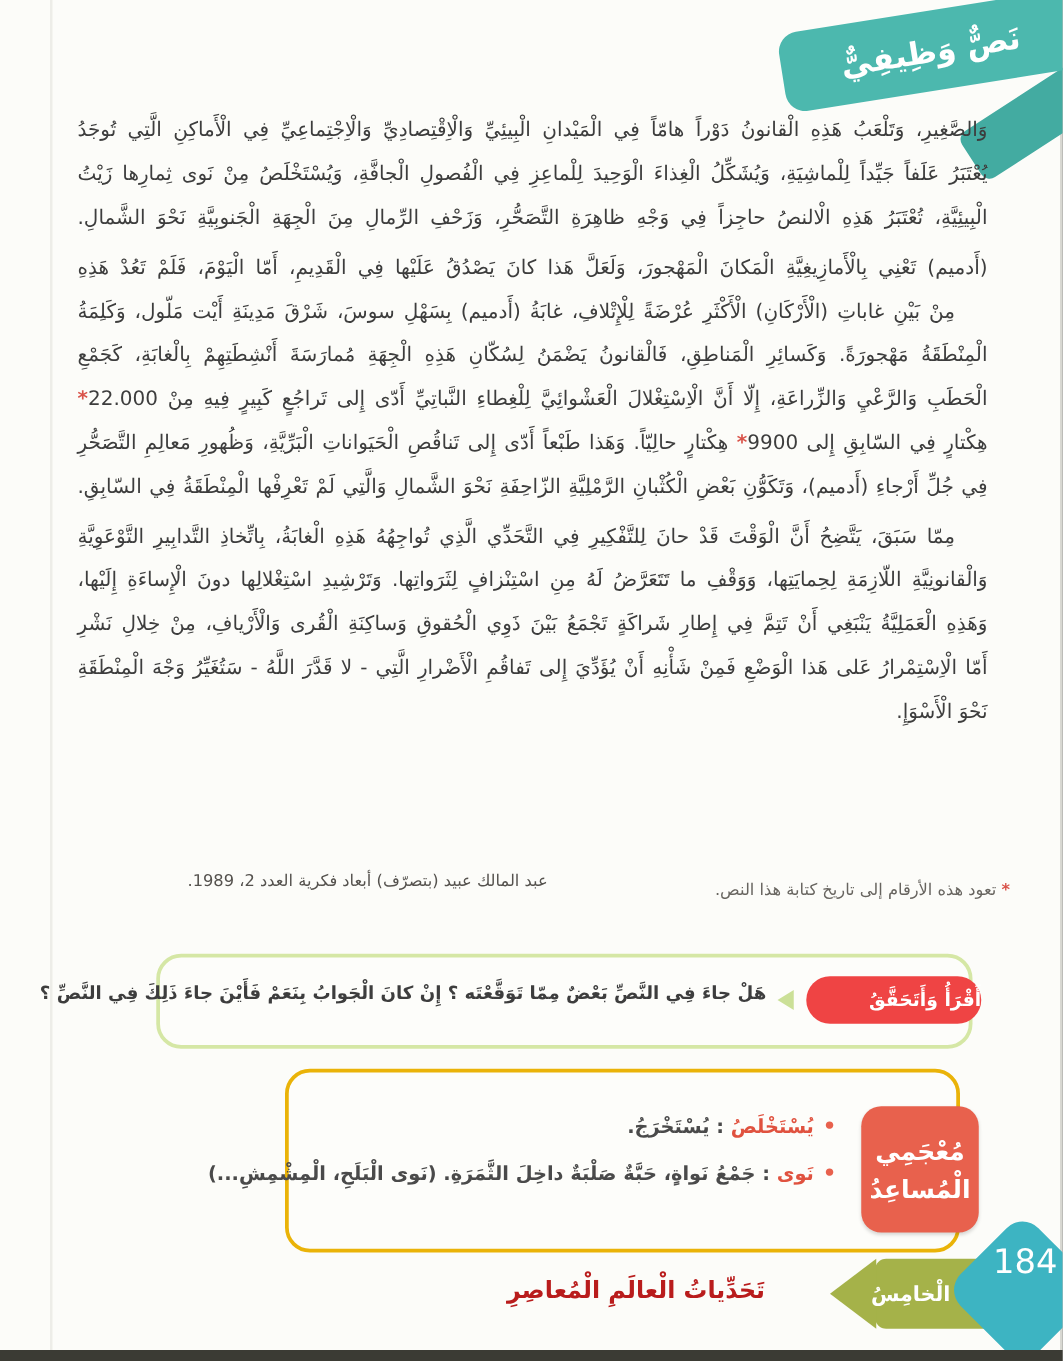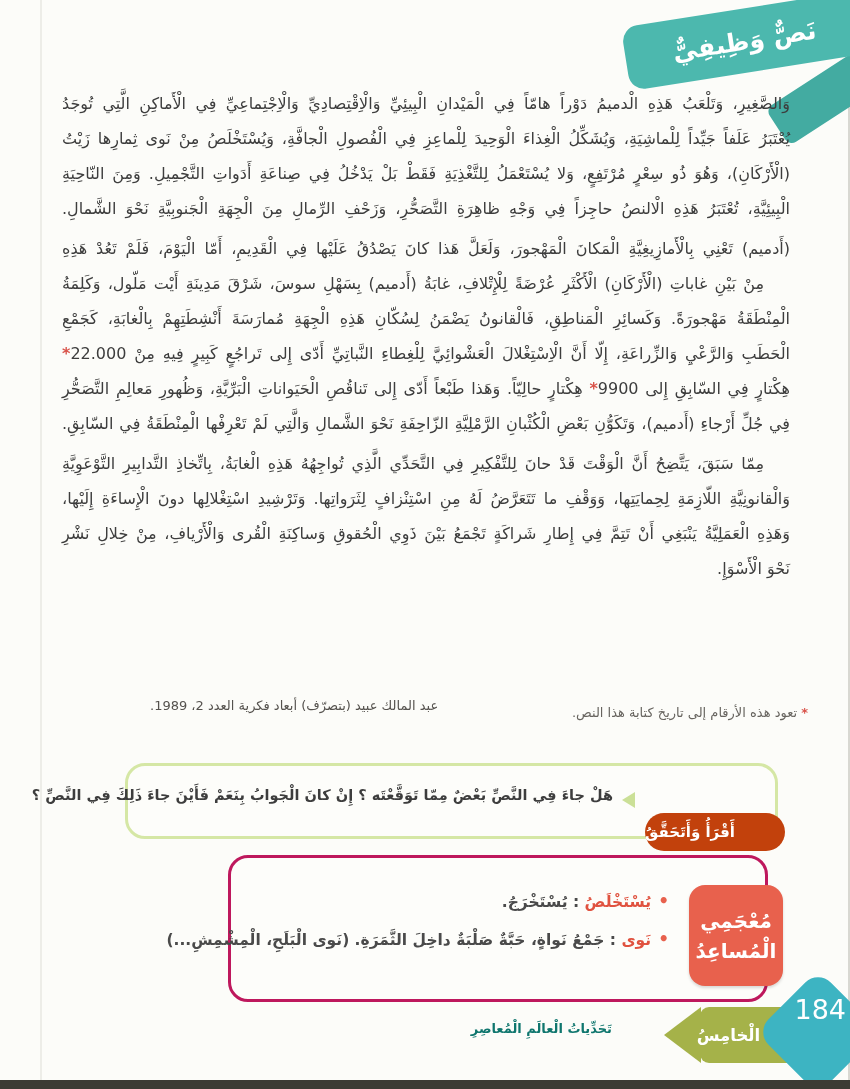--- a/index.html
+++ b/index.html
@@ -24,30 +24,30 @@
   .tline.ind{padding-right:26px;}
   .para{margin-bottom:5px;}
   .red-star{color:#d9534a;font-weight:bold;}
 
   .attribution{position:absolute;left:150px;top:698px;direction:rtl;font-size:13px;color:#55524e;white-space:nowrap;}
   .footnote{position:absolute;right:42px;top:705px;direction:rtl;font-size:13px;color:#67645f;white-space:nowrap;}
 
   
   .check-box{position:absolute;left:125px;top:763px;width:647px;height:70px;border:3px solid #d5e7a5;
     border-radius:20px;background:#fdfdfa;}
-  .check-tag{position:absolute;right:-10px;top:15px;width:140px;height:38px;background:#c2410c;
-    border-radius:19px;display:flex;align-items:center;justify-content:flex-start;margin-top:32px;}
+  .check-tag{position:absolute;right:-10px;top:15px;width:140px;height:38px;background:#ef4444;
+    border-radius:19px;display:flex;align-items:center;justify-content:flex-end;}
   .check-tag span{color:#fff;font-size:15px;font-weight:bold;white-space:nowrap;}
   .tri-left{position:absolute;right:140px;top:26px;width:0;height:0;border-top:8px solid transparent;
     border-bottom:8px solid transparent;border-right:13px solid #cbe097;}
   .question{position:absolute;right:162px;left:12px;top:21px;direction:rtl;text-align:right;
     font-size:14.5px;font-weight:bold;color:#3d3d3d;white-space:nowrap;}
 
   
-  .gloss-box{position:absolute;left:228px;top:855px;width:540px;height:147px;border:3px solid #be185d;
+  .gloss-box{position:absolute;left:228px;top:855px;width:540px;height:147px;border:3px solid #eab308;
     border-radius:20px;background:#fdfdfa;box-sizing:border-box;}
   .gloss-tag{position:absolute;right:-18px;top:27px;width:94px;height:101px;background:#e8614d;
     border-radius:16px;display:flex;flex-direction:column;align-items:center;justify-content:center;
     gap:6px;box-shadow:0 2px 3px rgba(0,0,0,.15);}
   .gloss-tag span{color:#fff;font-size:20px;font-weight:bold;white-space:nowrap;}
   .gloss-items{position:absolute;right:96px;left:10px;top:24px;direction:rtl;}
   .gloss-item{height:38px;line-height:38px;font-size:15.5px;font-weight:bold;color:#4a4a4a;
     text-align:right;white-space:nowrap;}
   .bullet{color:#e8614d;margin-left:7px;font-size:17px;}
   .term{color:#e0523f;}
@@ -56,55 +56,55 @@
   .page-badge{position:absolute;left:774px;top:988px;width:88px;height:88px;background:#3db4c2;
     border-radius:18px;transform:rotate(45deg);z-index:2;}
   .page-number{position:absolute;left:780px;top:994px;width:66px;text-align:right;z-index:3;
     color:#fff;font-size:27px;font-weight:normal;}
   .unit-banner{position:absolute;left:700px;top:1007px;width:118px;height:56px;background:#a5b249;
     border-radius:9px;z-index:1;}
   .unit-banner .arrow{position:absolute;left:-36px;top:0;width:0;height:0;
     border-top:28px solid transparent;border-bottom:28px solid transparent;border-right:37px solid #a5b249;}
   .unit-banner span{position:absolute;inset:0;display:flex;align-items:center;justify-content:center;
     color:#fff;font-size:16.5px;font-weight:bold;white-space:nowrap;direction:rtl;}
-  .theme-title{position:absolute;right:238px;top:1021px;direction:rtl;color:#0f766e;
-    font-size:13px;font-weight:bold;white-space:nowrap;}
+  .theme-title{position:absolute;right:238px;top:1021px;direction:rtl;color:#b91c1c;
+    font-size:19px;font-weight:bold;white-space:nowrap;}
 </style>
 </head>
 <body>
 
 <div class="page">
 
   <div class="crease"></div>
   <div class="edge-right"></div>
 
   <div class="ribbon-fold"></div>
   <div class="ribbon">
     <span>نَصٌّ وَظِيفِيٌّ</span>
   </div>
 
   <div class="reading">
     <div class="para">
-      <div class="tline">وَالصَّغِيرِ، وَتَلْعَبُ هَذِهِ الْدميمُ دَوْراً هامّاً فِي الْمَيْدانِ الْبِيئِيِّ وَالْاِقْتِصادِيِّ وَالْاِجْتِماعِيِّ فِي الْأَماكِنِ الَّتِي تُوجَدُ</div>
+      <div class="tline">وَالصَّغِيرِ، وَتَلْعَبُ هَذِهِ الْقانونُ دَوْراً هامّاً فِي الْمَيْدانِ الْبِيئِيِّ وَالْاِقْتِصادِيِّ وَالْاِجْتِماعِيِّ فِي الْأَماكِنِ الَّتِي تُوجَدُ</div>
       <div class="tline">يُعْتَبَرُ عَلَفاً جَيِّداً لِلْماشِيَةِ، وَيُشَكِّلُ الْغِذاءَ الْوَحِيدَ لِلْماعِزِ فِي الْفُصولِ الْجافَّةِ، وَيُسْتَخْلَصُ مِنْ نَوى ثِمارِها زَيْتُ</div>
-      <div class="tline">(الْأَرْكَانِ)، وَهُوَ ذُو سِعْرٍ مُرْتَفِعٍ، وَلا يُسْتَعْمَلُ لِلتَّغْذِيَةِ فَقَطْ بَلْ يَدْخُلُ فِي صِناعَةِ أَدَواتِ التَّجْمِيلِ. وَمِنَ النّاحِيَةِ</div>
       <div class="tline">الْبِيئِيَّةِ، تُعْتَبَرُ هَذِهِ الْالنصُ حاجِزاً فِي وَجْهِ ظاهِرَةِ التَّصَحُّرِ، وَزَحْفِ الرِّمالِ مِنَ الْجِهَةِ الْجَنوبِيَّةِ نَحْوَ الشَّمالِ.</div>
     </div>
     <div class="para">
       <div class="tline">(أَدميم) تَعْنِي بِالْأَمازِيغِيَّةِ الْمَكانَ الْمَهْجورَ، وَلَعَلَّ هَذا كانَ يَصْدُقُ عَلَيْها فِي الْقَدِيمِ، أَمّا الْيَوْمَ، فَلَمْ تَعُدْ هَذِهِ</div>
       <div class="tline ind">مِنْ بَيْنِ غاباتِ (الْأَرْكَانِ) الْأَكْثَرِ عُرْضَةً لِلْإِتْلافِ، غابَةُ (أَدميم) بِسَهْلِ سوسَ، شَرْقَ مَدِينَةِ أَيْت مَلّول، وَكَلِمَةُ</div>
       <div class="tline">الْمِنْطَقَةُ مَهْجورَةً. وَكَسائِرِ الْمَناطِقِ، فَالْقانونُ يَضْمَنُ لِسُكّانِ هَذِهِ الْجِهَةِ مُمارَسَةَ أَنْشِطَتِهِمْ بِالْغابَةِ، كَجَمْعِ</div>
       <div class="tline"><span>الْحَطَبِ وَالرَّعْيِ وَالزِّراعَةِ، إِلّا أَنَّ الْاِسْتِغْلالَ الْعَشْوائِيَّ لِلْغِطاءِ النَّباتِيِّ أَدّى إِلى تَراجُعٍ كَبِيرٍ فِيهِ مِنْ 22.000</span><span class="red-star">*</span></div>
       <div class="tline"><span>هِكْتارٍ فِي السّابِقِ إِلى 9900</span><span class="red-star">*</span><span> هِكْتارٍ حالِيّاً. وَهَذا طَبْعاً أَدّى إِلى تَناقُصِ الْحَيَواناتِ الْبَرِّيَّةِ، وَظُهورِ مَعالِمِ التَّصَحُّرِ</span></div>
       <div class="tline">فِي جُلِّ أَرْجاءِ (أَدميم)، وَتَكَوُّنِ بَعْضِ الْكُثْبانِ الرَّمْلِيَّةِ الزّاحِفَةِ نَحْوَ الشَّمالِ وَالَّتِي لَمْ تَعْرِفْها الْمِنْطَقَةُ فِي السّابِقِ.</div>
     </div>
     <div class="para">
       <div class="tline ind">مِمّا سَبَقَ، يَتَّضِحُ أَنَّ الْوَقْتَ قَدْ حانَ لِلتَّفْكِيرِ فِي التَّحَدِّي الَّذِي تُواجِهُهُ هَذِهِ الْغابَةُ، بِاتِّخاذِ التَّدابِيرِ التَّوْعَوِيَّةِ</div>
       <div class="tline">وَالْقانونِيَّةِ اللّازِمَةِ لِحِمايَتِها، وَوَقْفِ ما تَتَعَرَّضُ لَهُ مِنِ اسْتِنْزافٍ لِثَرَواتِها. وَتَرْشِيدِ اسْتِغْلالِها دونَ الْإِساءَةِ إِلَيْها،</div>
       <div class="tline">وَهَذِهِ الْعَمَلِيَّةُ يَنْبَغِي أَنْ تَتِمَّ فِي إِطارِ شَراكَةٍ تَجْمَعُ بَيْنَ ذَوِي الْحُقوقِ وَساكِنَةِ الْقُرى وَالْأَرْيافِ، مِنْ خِلالِ نَشْرِ</div>
+      <div class="tline">أَمّا الْاِسْتِمْرارُ عَلى هَذا الْوَضْعِ فَمِنْ شَأْنِهِ أَنْ يُؤَدِّيَ إِلى تَفاقُمِ الْأَضْرارِ الَّتِي - لا قَدَّرَ اللَّهُ - سَتُغَيِّرُ وَجْهَ الْمِنْطَقَةِ</div>
       <div class="tline short">نَحْوَ الْأَسْوَإِ.</div>
     </div>
   </div>
 
   <div class="attribution">عبد المالك عبيد (بتصرّف) أبعاد فكرية العدد 2، 1989.</div>
 
   <div class="footnote">
     <span class="red-star">*</span><span> تعود هذه الأرقام إلى تاريخ كتابة هذا النص.</span>
   </div>
 

